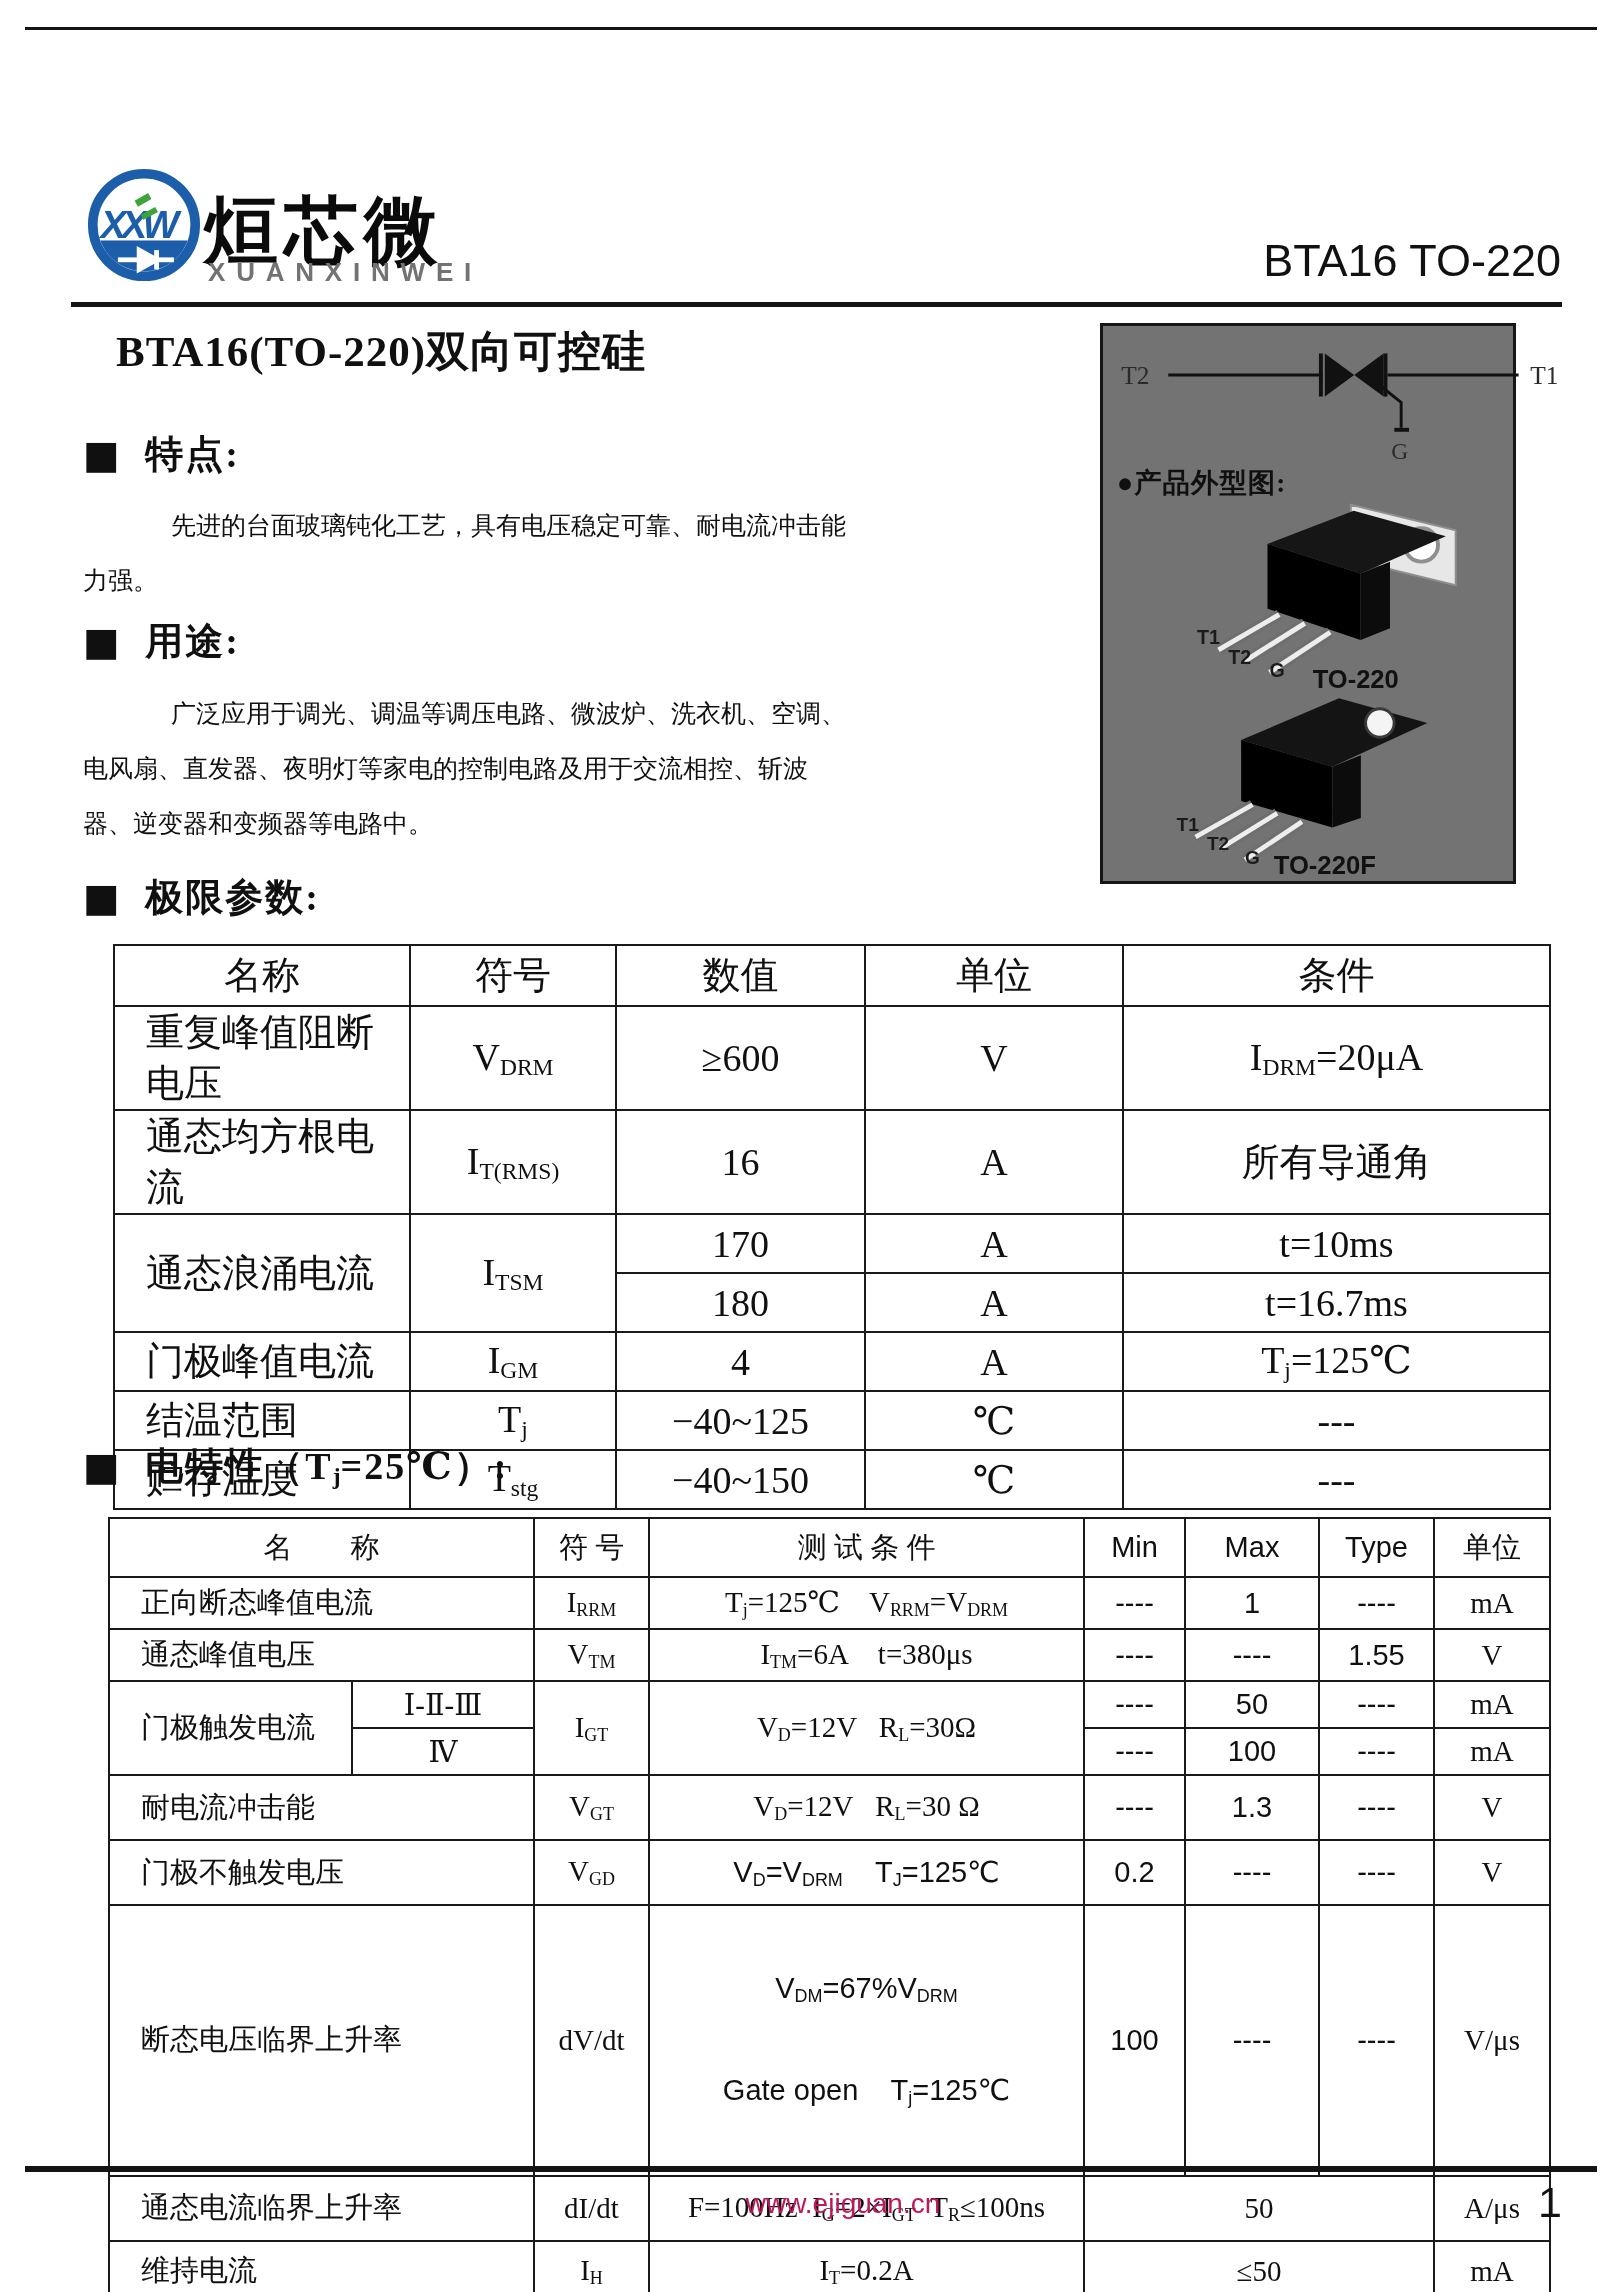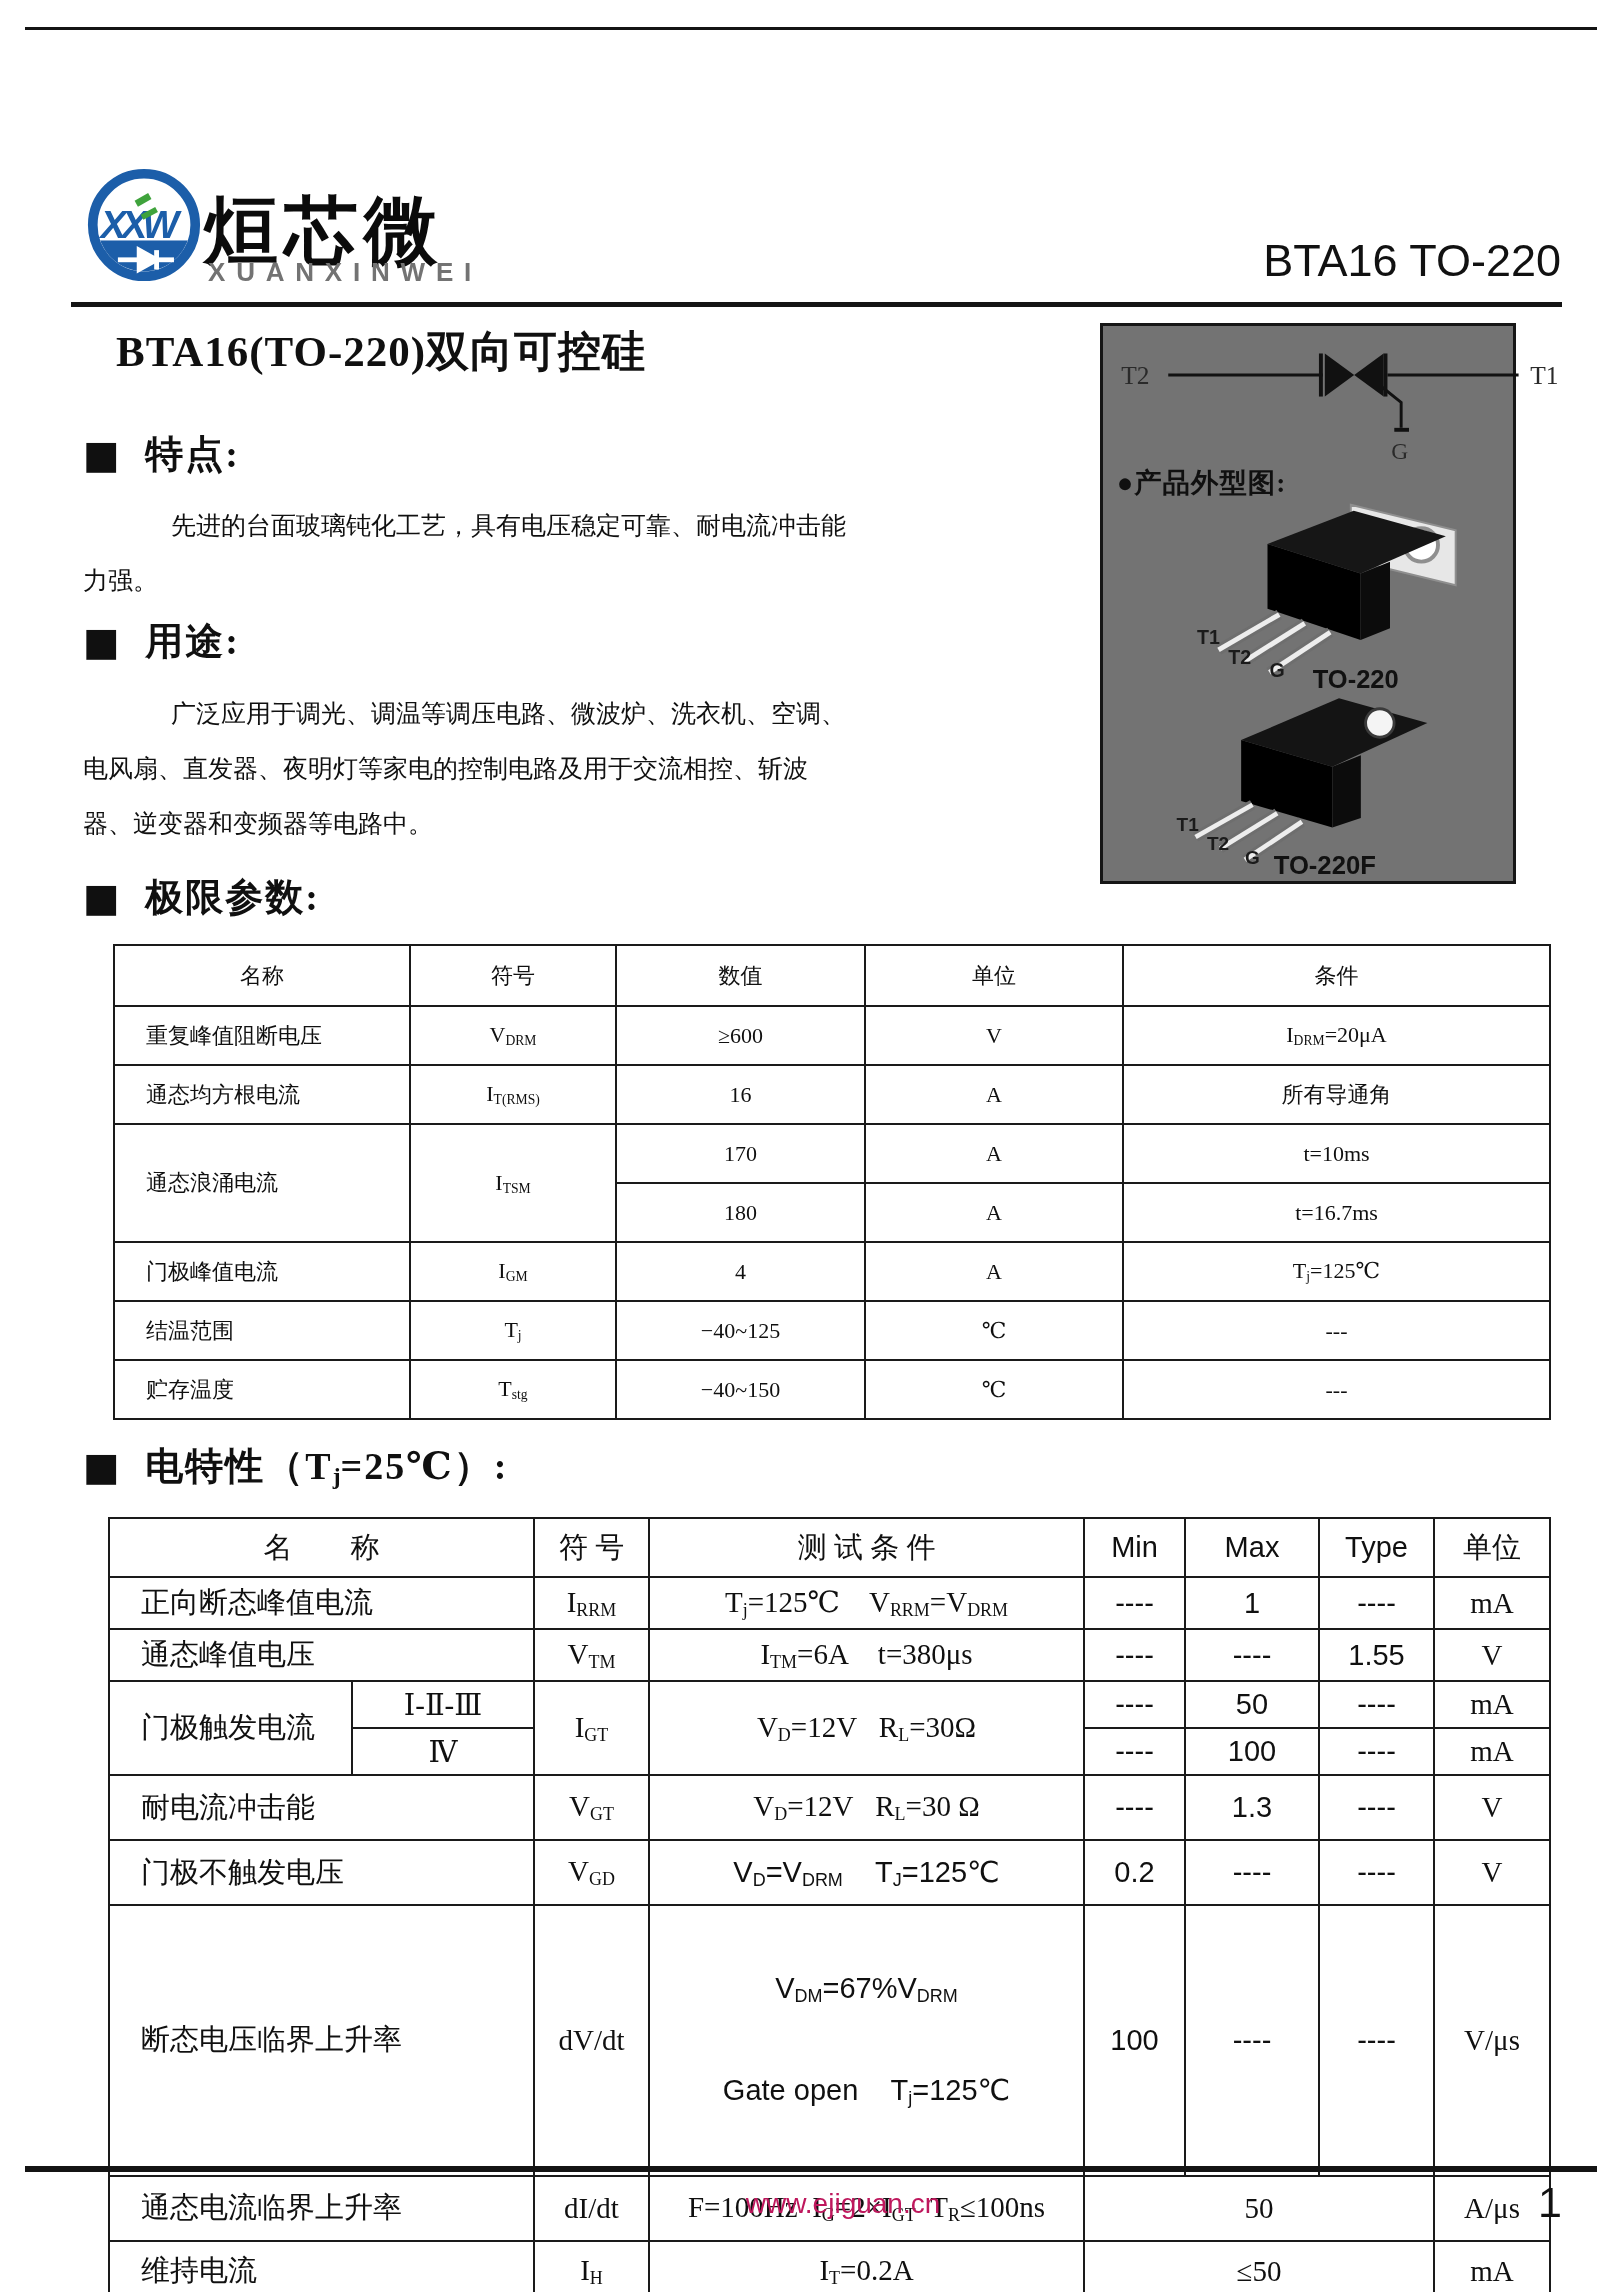--- a/index.html
+++ b/index.html
@@ -28,21 +28,21 @@
   
   .box{position:absolute;left:1100px;top:323px;width:416px;height:561px;border:3.9px solid #161616;
        box-sizing:border-box;background:#737373;}
   .box-label{position:absolute;left:13.7px;top:139px;font-size:27.4px;font-weight:bold;letter-spacing:1px;}
 
   
   table.dtable{position:absolute;border-collapse:collapse;table-layout:fixed;background:#fff;}
   .dtable td,.dtable th{border:2px solid #1a1a1a;border-top-width:2.9px;border-bottom-width:2.9px;
         text-align:center;vertical-align:middle;padding:0;overflow:hidden;}
   #ratings-table{left:113px;top:944px;width:1436px;border:2.9px solid #1a1a1a;}
-  #ratings-table td,#ratings-table th{font-size:22px;}
+  #ratings-table td,#ratings-table th{font-size:38px;}
   #ratings-table th{font-weight:normal;}
   #electrical-table{left:108px;top:1517px;width:1441px;border:2.9px solid #1a1a1a;}
   #electrical-table td,#electrical-table th{font-size:29px;}
   #electrical-table th{font-weight:normal;margin-top:39px;}
   .cell-name{text-align:left !important;padding-left:31px !important;}
   .hdr-sans{font-family:"Liberation Sans","DejaVu Sans",sans-serif;font-weight:bold;}
   .num{font-family:"Liberation Sans","DejaVu Sans",sans-serif;font-size:28px;}
   .cond{white-space:pre-wrap;}
   .cond-sans{font-family:"Liberation Sans","DejaVu Sans",sans-serif;font-size:28px;}
   sub{font-size:0.62em;vertical-align:-0.22em;letter-spacing:0;}

